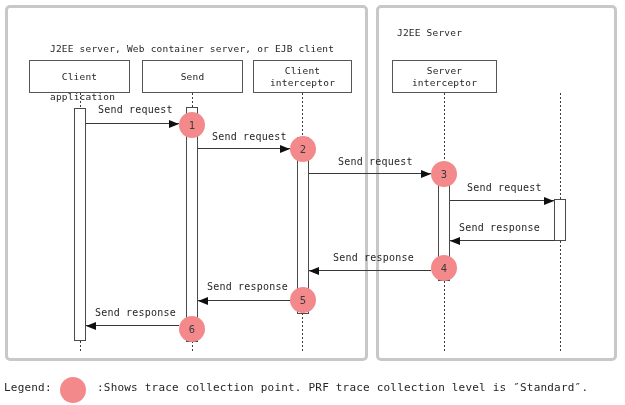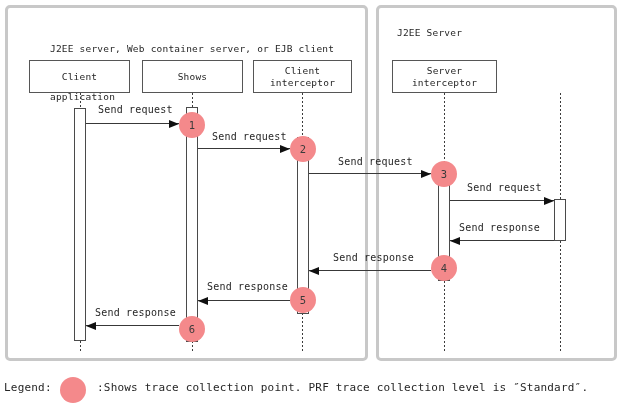--- a/index.html
+++ b/index.html
@@ -48,21 +48,21 @@
   <div class="lifeline" style="left:80px;"></div>
   <div class="lifeline" style="left:192px;"></div>
   <div class="lifeline" style="left:302px;"></div>
   <div class="lifeline" style="left:444px;"></div>
   <div class="lifeline" style="left:560px;"></div>
 
   <div class="pbox" style="left:29px;top:60px;width:101px;height:33px;">
     <span>Client</span>
   </div>
   <div class="pbox" style="left:142px;top:60px;width:101px;height:33px;">
-    <span>Shows</span>
+    <span>Send</span>
   </div>
   <div class="pbox" style="left:253px;top:60px;width:99px;height:33px;">
     <span>Client</span>
     <span>interceptor</span>
   </div>
   <div class="pbox" style="left:392px;top:60px;width:105px;height:33px;">
     <span>Server</span>
     <span>interceptor</span>
   </div>
 

